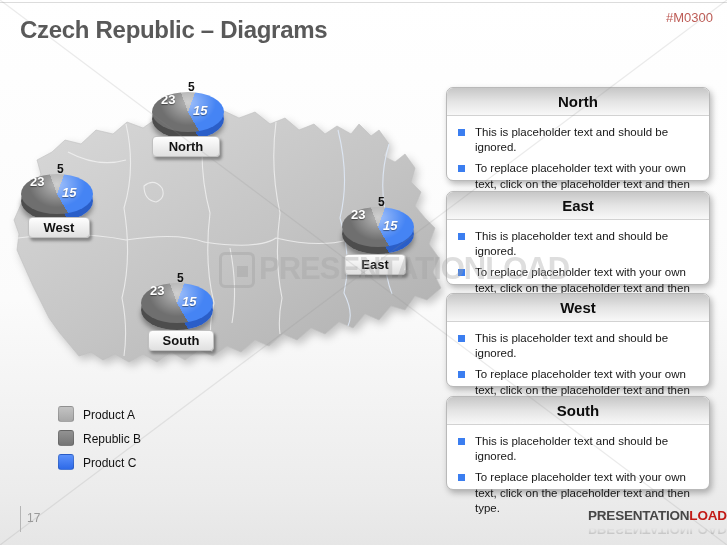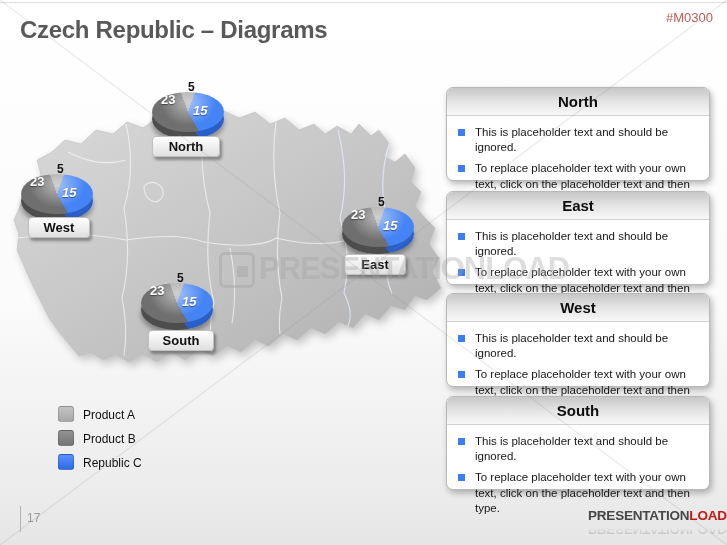--- a/index.html
+++ b/index.html
@@ -154,25 +154,25 @@
   </div>
   <div class="region-label" style="left:148px;top:330px;width:44px;">South</div>
 
   <div class="legend">
     <div class="legend-row">
       <div class="swatch sw-a"></div>
       <span>Product A</span>
     </div>
     <div class="legend-row">
       <div class="swatch sw-b"></div>
-      <span>Product B</span>
+      <span>Republic B</span>
     </div>
     <div class="legend-row">
       <div class="swatch sw-c"></div>
-      <span>Republic C</span>
+      <span>Product C</span>
     </div>
   </div>
 
   <div class="panel" style="top:87px;">
     <div class="hd">North</div>
     <div class="bd">
       <div class="bullet">
           <span class="sq"></span>
           <p>This is placeholder text and should be ignored.</p>
         </div>

